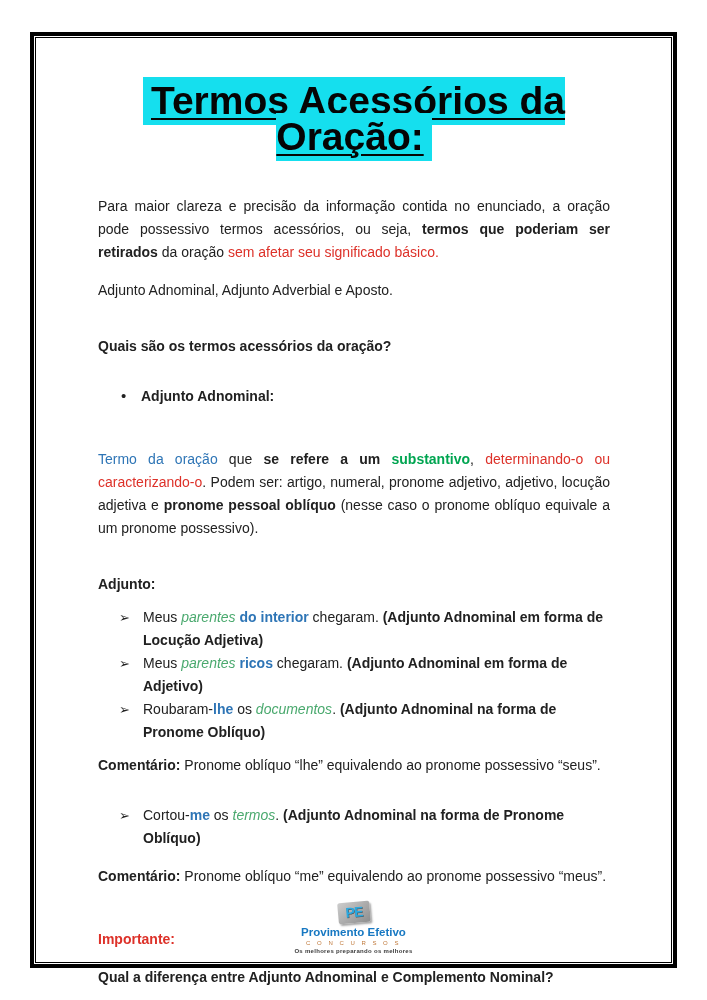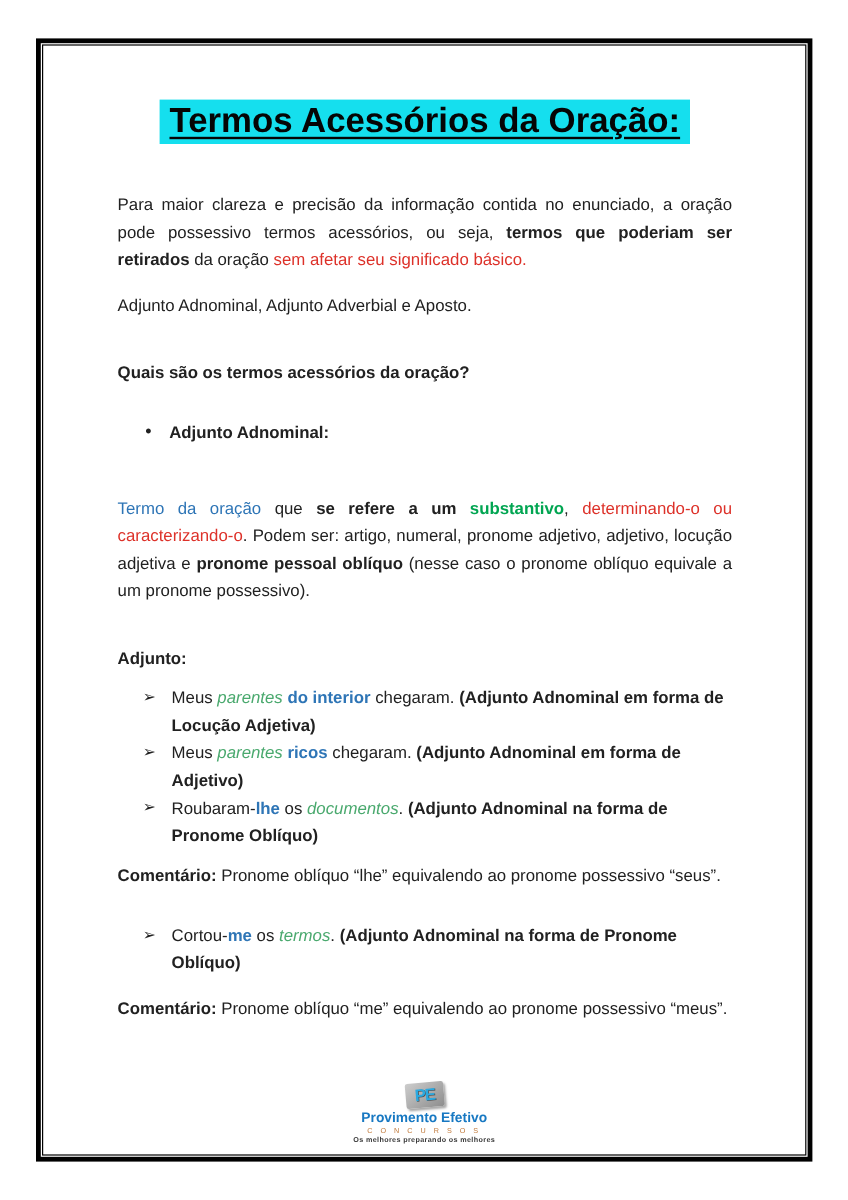--- a/index.html
+++ b/index.html
@@ -24,21 +24,21 @@
     border: 1px solid #000;
     pointer-events: none;
   }
   .content {
     position: absolute; inset: 0;
     padding: 47px 63px 0 64px;
   }
   .page-title {
     margin: 0;
     text-align: center;
-    font-size: 29px;
+    font-size: 39px;
     line-height: 36px;
     font-weight: 700;
     color: #050505;
   }
   .page-title .hl {
     background: var(--highlight, #15dfee);
     padding: 2px 8px 3px 8px;
     text-decoration: underline;
     text-decoration-thickness: 2px;
     text-underline-offset: 4px;
@@ -111,20 +111,22 @@
         <div class="block t-h gap-lg"><span class="b">Quais são os termos acessórios da oração?</span></div>
         <div class="block t-bullet gap-md"><span class="marker">•</span><span class="b">Adjunto Adnominal:</span></div>
         <div class="block t-p gap-xl justify"><span class="blue">Termo da oração</span><span> que </span><span class="b">se refere a um </span><span class="greenb b">substantivo</span><span>, </span><span class="red">determinando-o ou caracterizando-o</span><span>. Podem ser: artigo, numeral, pronome adjetivo, adjetivo, locução adjetiva e </span><span class="b">pronome pessoal oblíquo</span><span> (nesse caso o pronome oblíquo equivale a um pronome possessivo).</span></div>
         <div class="block t-h gap-lg"><span class="b">Adjunto:</span></div>
         <div class="block t-arrow gap-xs"><span class="marker">➢</span><span>Meus </span><span class="green">parentes</span><span> </span><span class="blue b">do interior</span><span> chegaram. </span><span class="b">(Adjunto Adnominal em forma de Locução Adjetiva)</span></div>
         <div class="block t-arrow gap-none"><span class="marker">➢</span><span>Meus </span><span class="green">parentes</span><span> </span><span class="blue b">ricos</span><span> chegaram. </span><span class="b">(Adjunto Adnominal em forma de Adjetivo)</span></div>
         <div class="block t-arrow gap-none"><span class="marker">➢</span><span>Roubaram-</span><span class="blue b">lhe</span><span> os </span><span class="green">documentos</span><span>. </span><span class="b">(Adjunto Adnominal na forma de Pronome Oblíquo)</span></div>
         <div class="block t-p gap-xs"><span class="b">Comentário:</span><span> Pronome oblíquo “lhe” equivalendo ao pronome possessivo “seus”.</span></div>
         <div class="block t-arrow gap-md"><span class="marker">➢</span><span>Cortou-</span><span class="blue b">me</span><span> os </span><span class="green">termos</span><span>. </span><span class="b">(Adjunto Adnominal na forma de Pronome Oblíquo)</span></div>
         <div class="block t-p gap-sm justify"><span class="b">Comentário:</span><span> Pronome oblíquo “me” equivalendo ao pronome possessivo “meus”.</span></div>
+        <div class="block t-h gap-xl"><span class="red b">Importante:</span></div>
+        <div class="block t-h gap-sm"><span class="b">Qual a diferença entre Adjunto Adnominal e Complemento Nominal?</span></div>
       </div>
 
     <div class="logo">
       <div class="logo-mark">
           <span class="logo-mark-text">PE</span>
         </div>
       <div class="logo-name">Provimento Efetivo</div>
       <div class="logo-sub">C O N C U R S O S</div>
       <div class="logo-tag">Os melhores preparando os melhores</div>
     </div>

